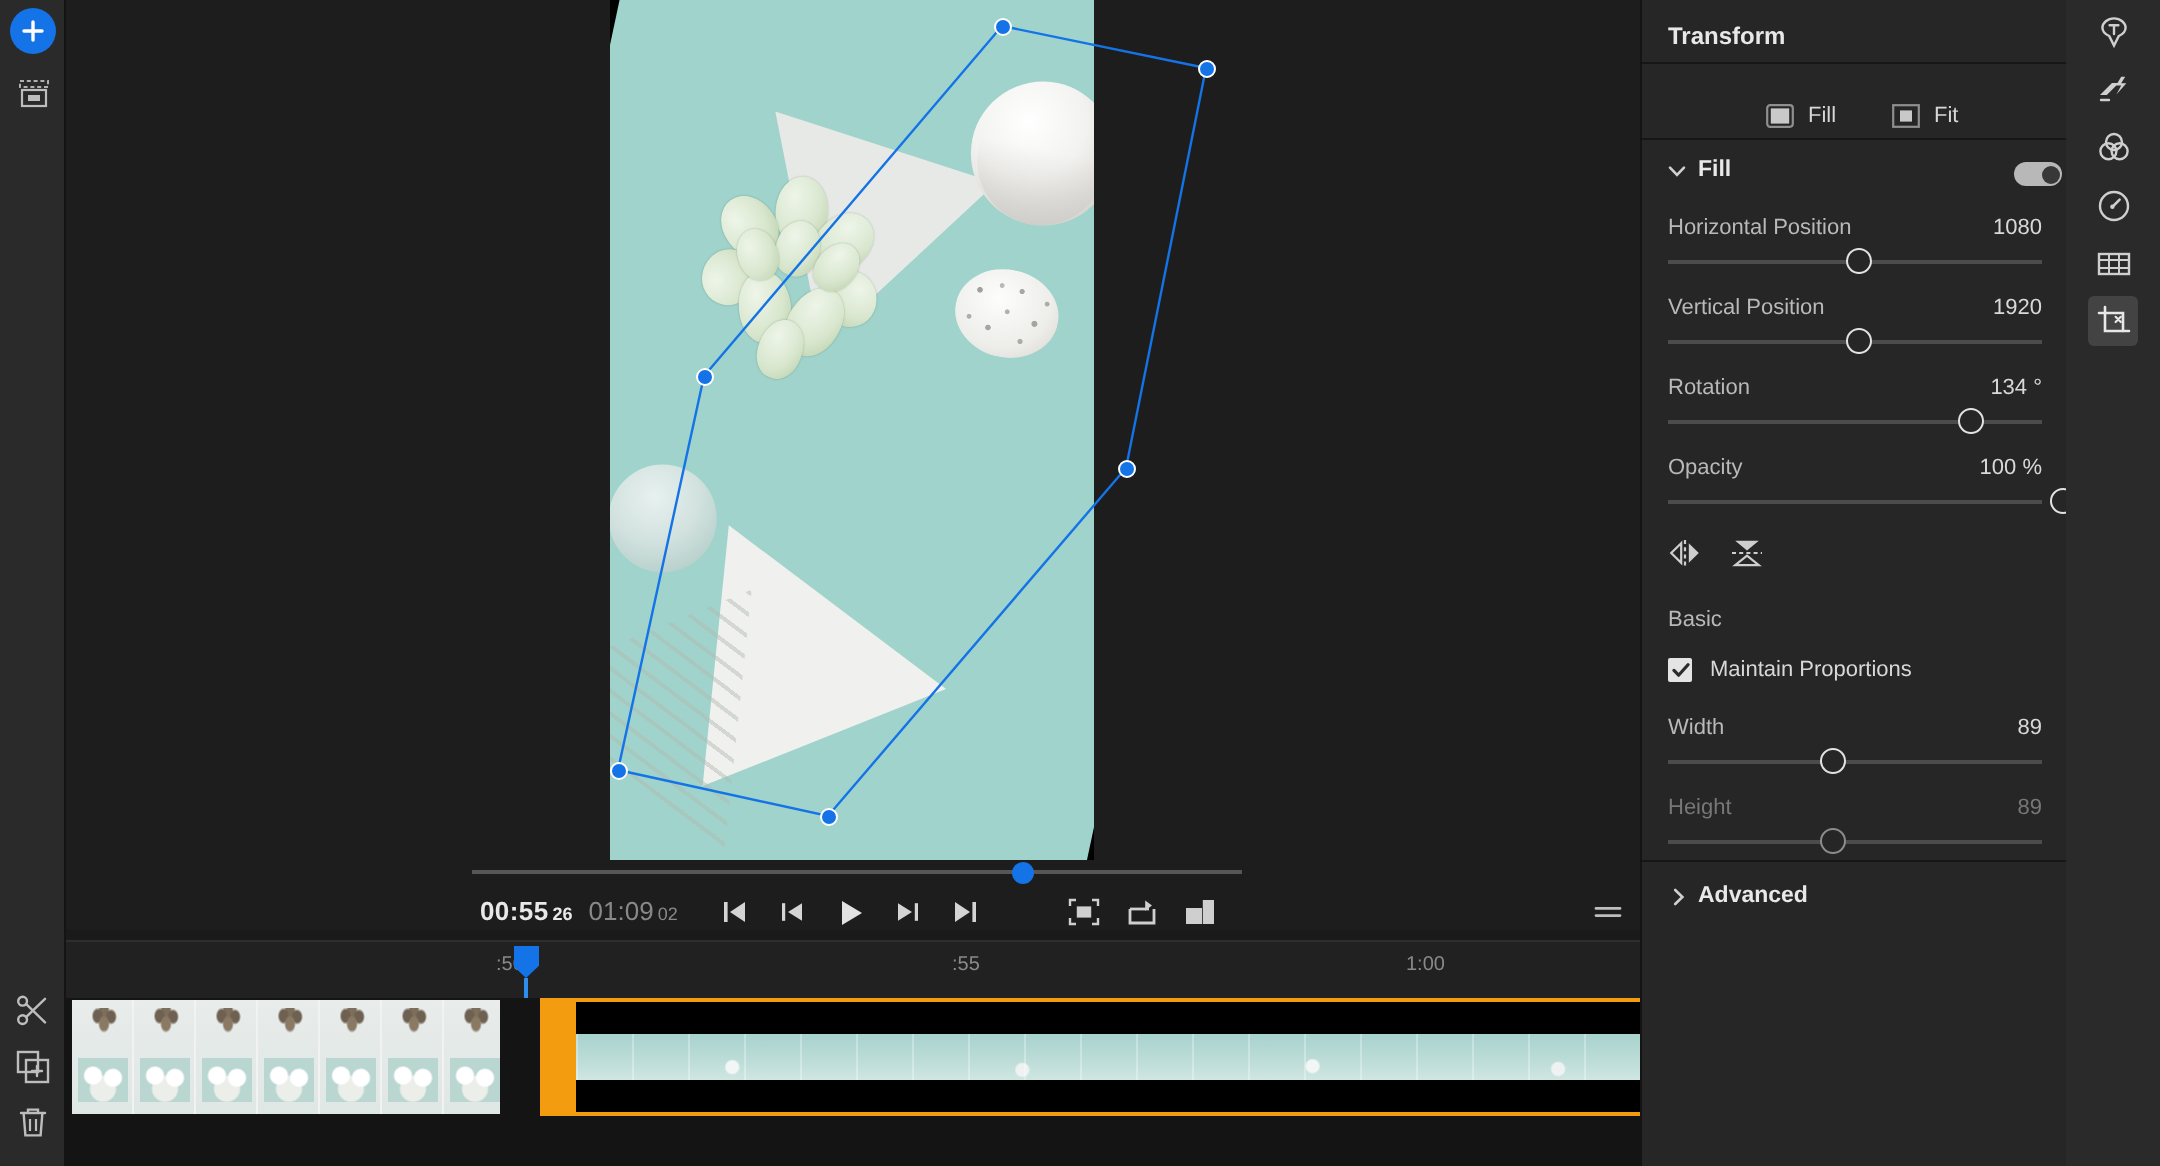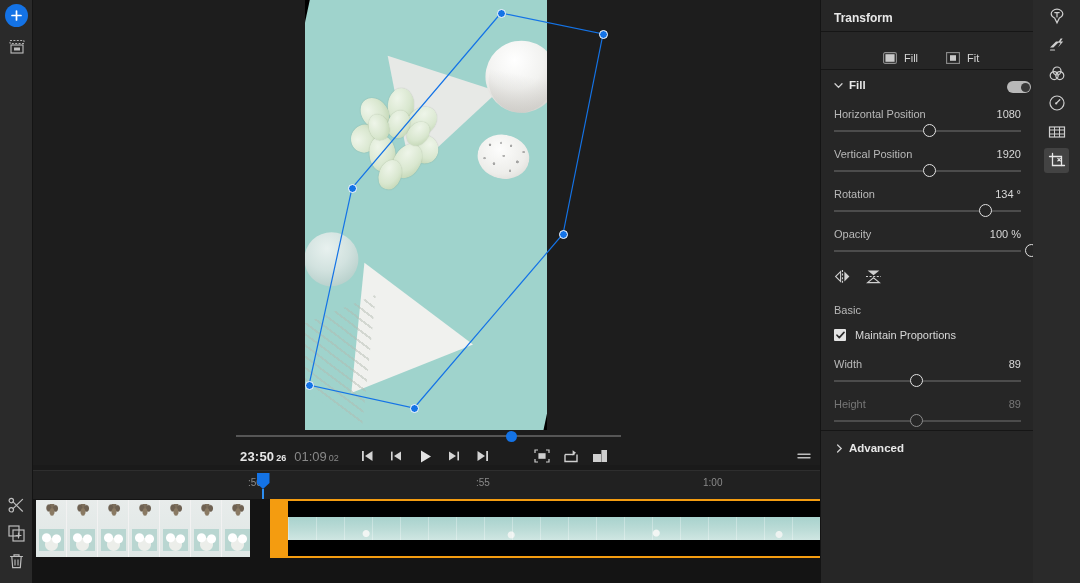--- a/index.html
+++ b/index.html
@@ -327,21 +327,21 @@
     <div class="handle" style="left:319px;top:188px"></div>
   </div>
 
   <div id="scrub-row">
     <div id="scrub-track"></div>
     <div id="scrub-handle"></div>
   </div>
 
   <div id="transport">
     <div id="timecode">
-      <span class="cur">23:50</span><span class="cur-f">26</span><span class="tot">01:09</span><span class="tot-f">02</span>
+      <span class="cur">00:55</span><span class="cur-f">26</span><span class="tot">01:09</span><span class="tot-f">02</span>
     </div>
     <div class="tbtn" id="btn-start">
       <svg width="14" height="14" viewBox="0 0 14 14">
         <rect x="2" y="2" width="1.8" height="10" fill="#d4d4d4"></rect>
         <path d="M12.5 2L5 7l7.5 5z" fill="#d4d4d4"></path>
       </svg>
     </div>
     <div class="tbtn" id="btn-prev">
       <svg width="14" height="14" viewBox="0 0 14 14">
         <rect x="2" y="2.6" width="1.6" height="8.8" fill="#d4d4d4"></rect>

